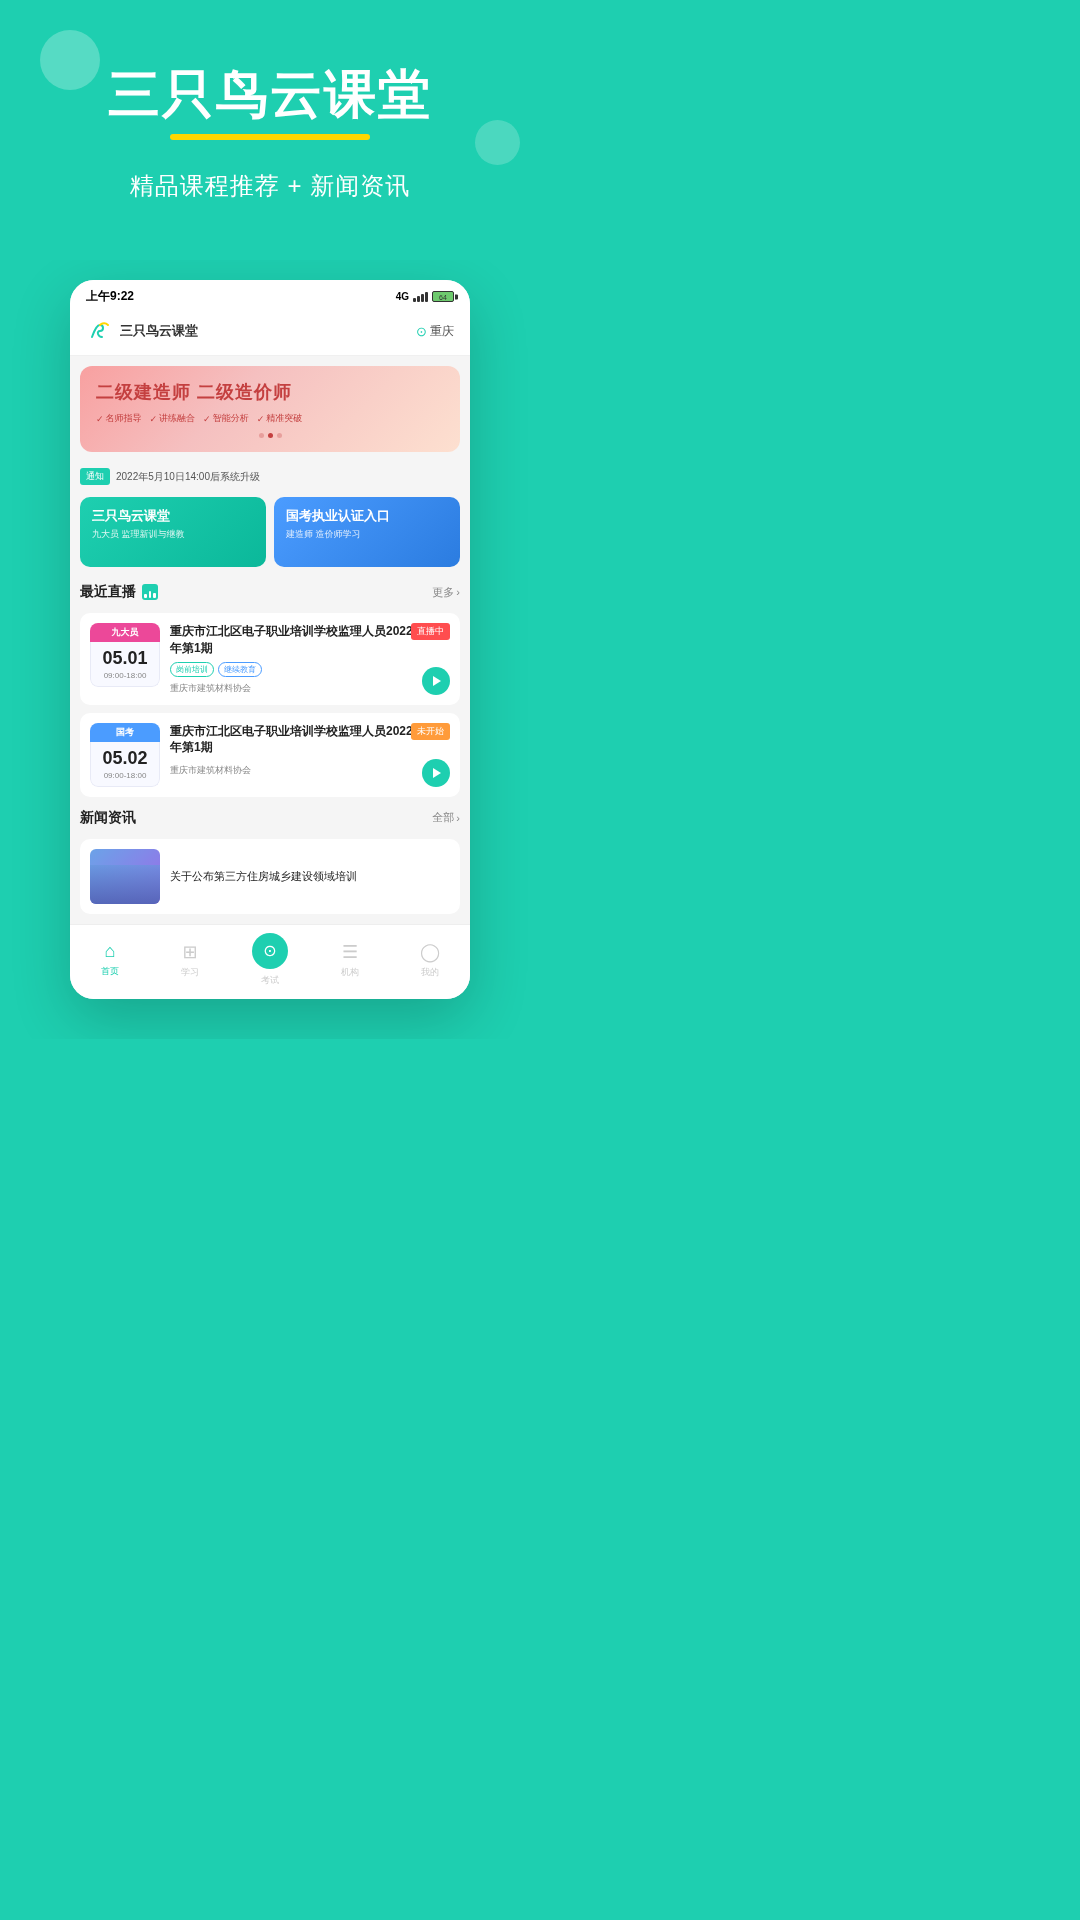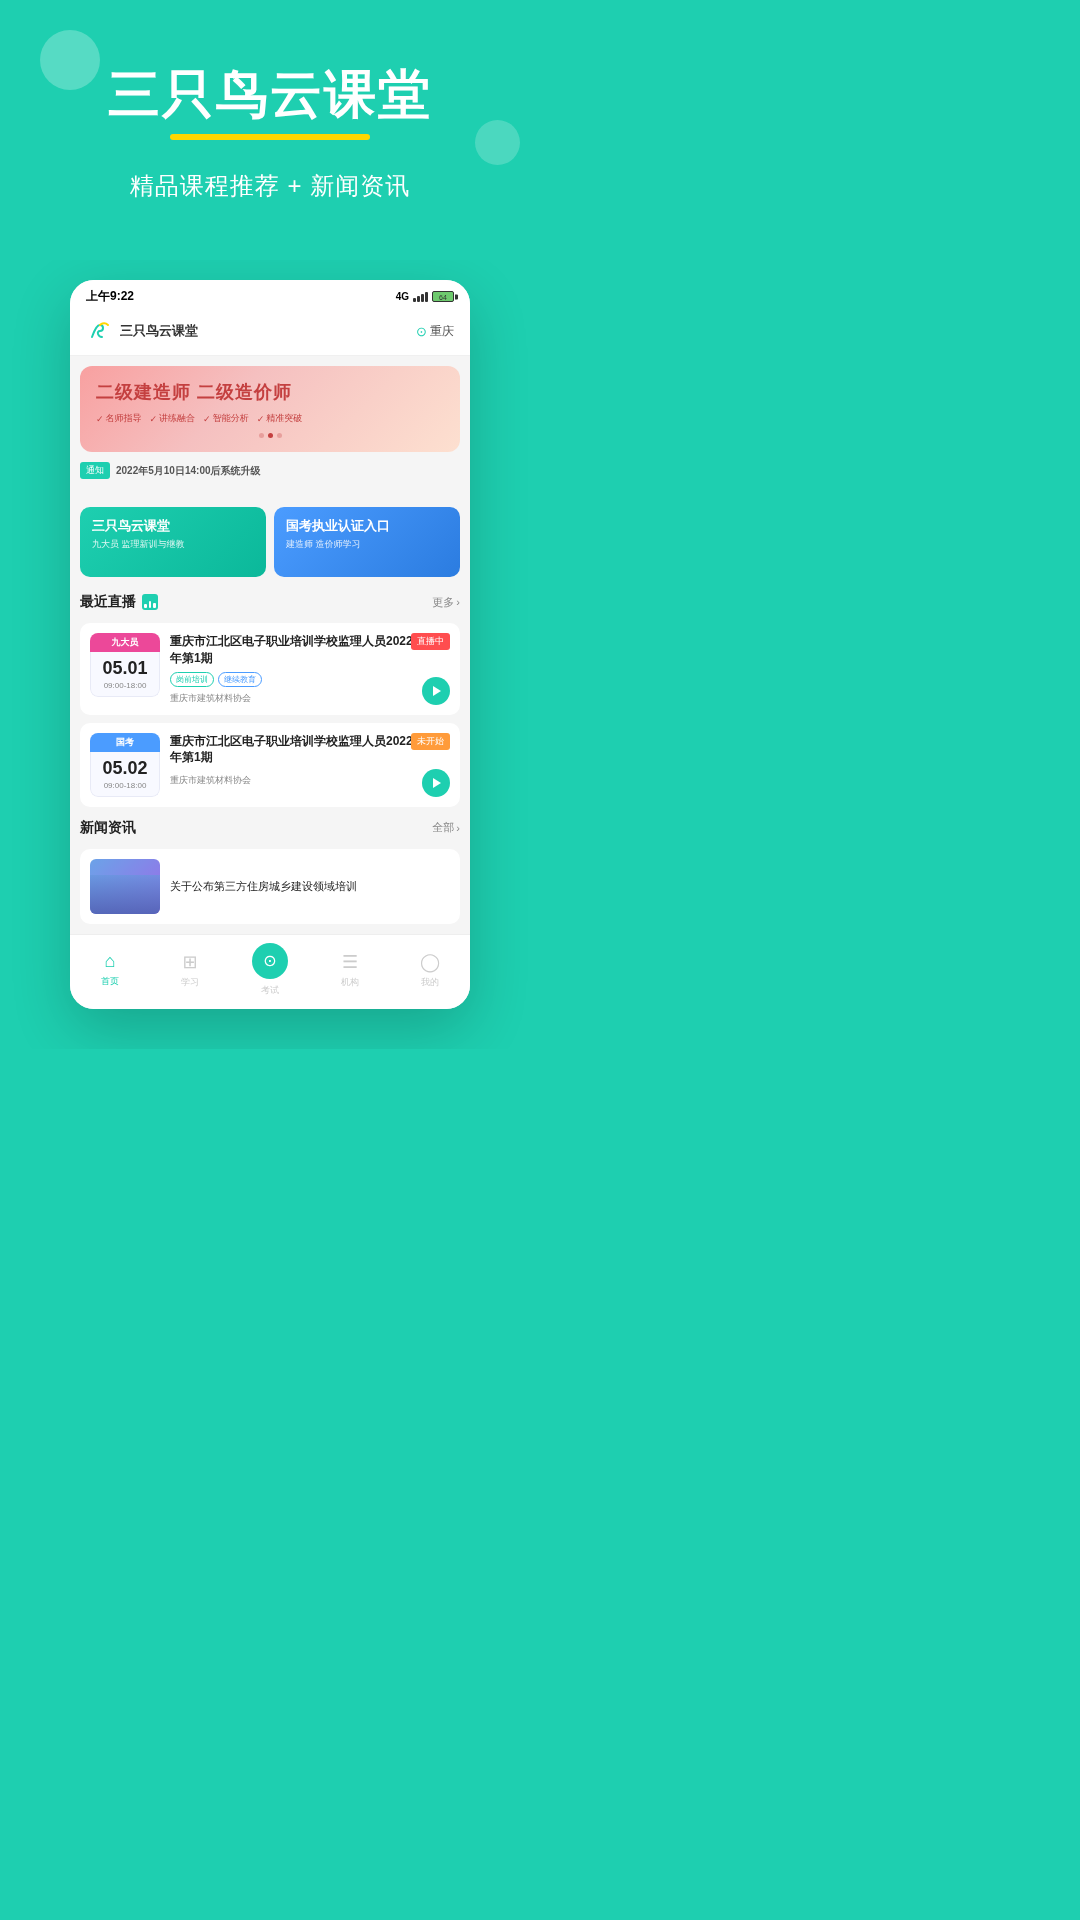--- a/index.html
+++ b/index.html
@@ -162,21 +162,21 @@
     .phone-content {
       background: #f5f5f5;
       padding: 10px;
     }
 
     
     .banner {
       background: linear-gradient(135deg, #f8a0a0 0%, #f5c0c0 40%, #fde0d0 100%);
       border-radius: 12px;
       padding: 14px 16px;
-      margin-bottom: 6px;
+      margin-bottom: 12px;
       position: relative;
       overflow: hidden;
     }
     .banner-title {
       font-size: 18px;
       font-weight: 900;
       color: #c44040;
       margin-bottom: 8px;
       letter-spacing: 1px;
     }
@@ -204,35 +204,34 @@
       border-radius: 50%;
       background: rgba(196,64,64,0.3);
     }
     .banner-dot.active { background: #c44040; }
 
     
     .notice-bar {
       display: flex;
       align-items: center;
       gap: 6px;
-      margin-bottom: 24px;
+      margin-bottom: 8px;
       padding: 4px 0;
     }
     .notice-badge {
       background: #1ECFB0;
       color: white;
       font-size: 9px;
       padding: 2px 6px;
       border-radius: 3px;
       white-space: nowrap;
     }
     .notice-text {
       font-size: 10px;
       color: #555;
-      font-weight: bold;
     }
 
     
     .entry-row {
       display: flex;
       gap: 8px;
       margin-bottom: 12px;
     }
     .entry-btn {
       flex: 1;

